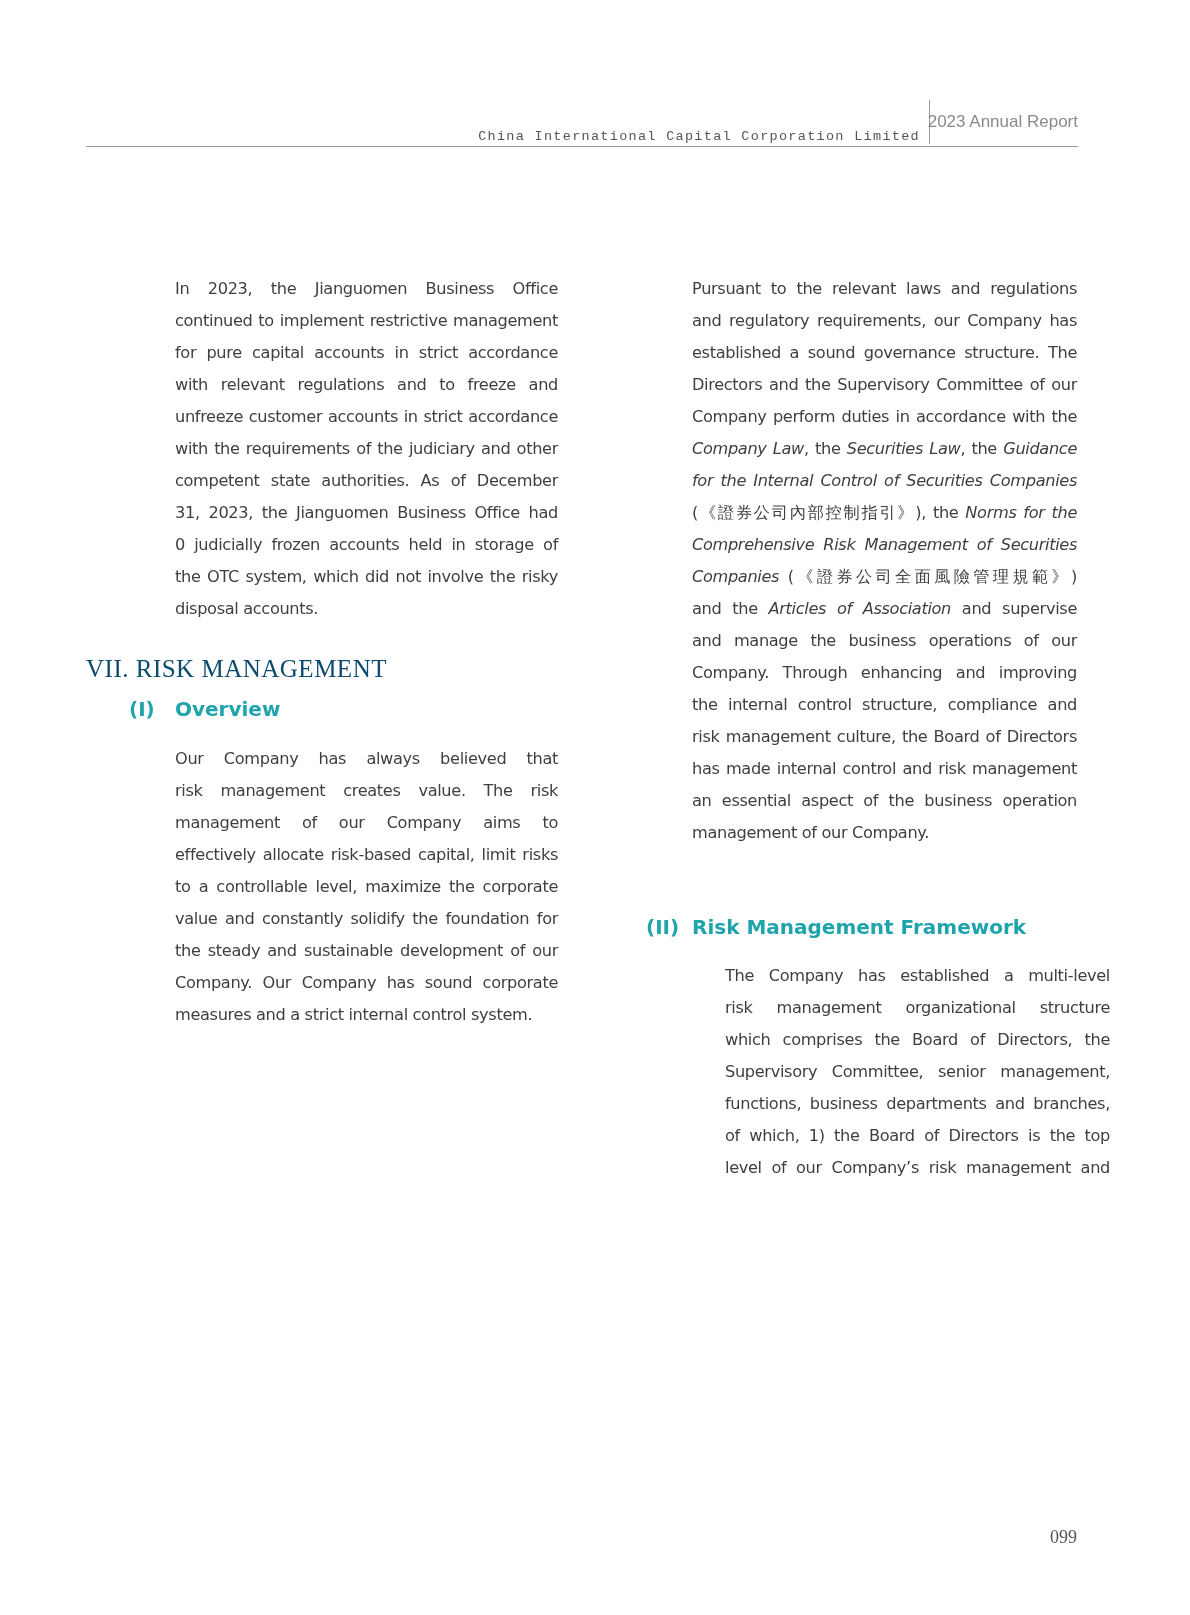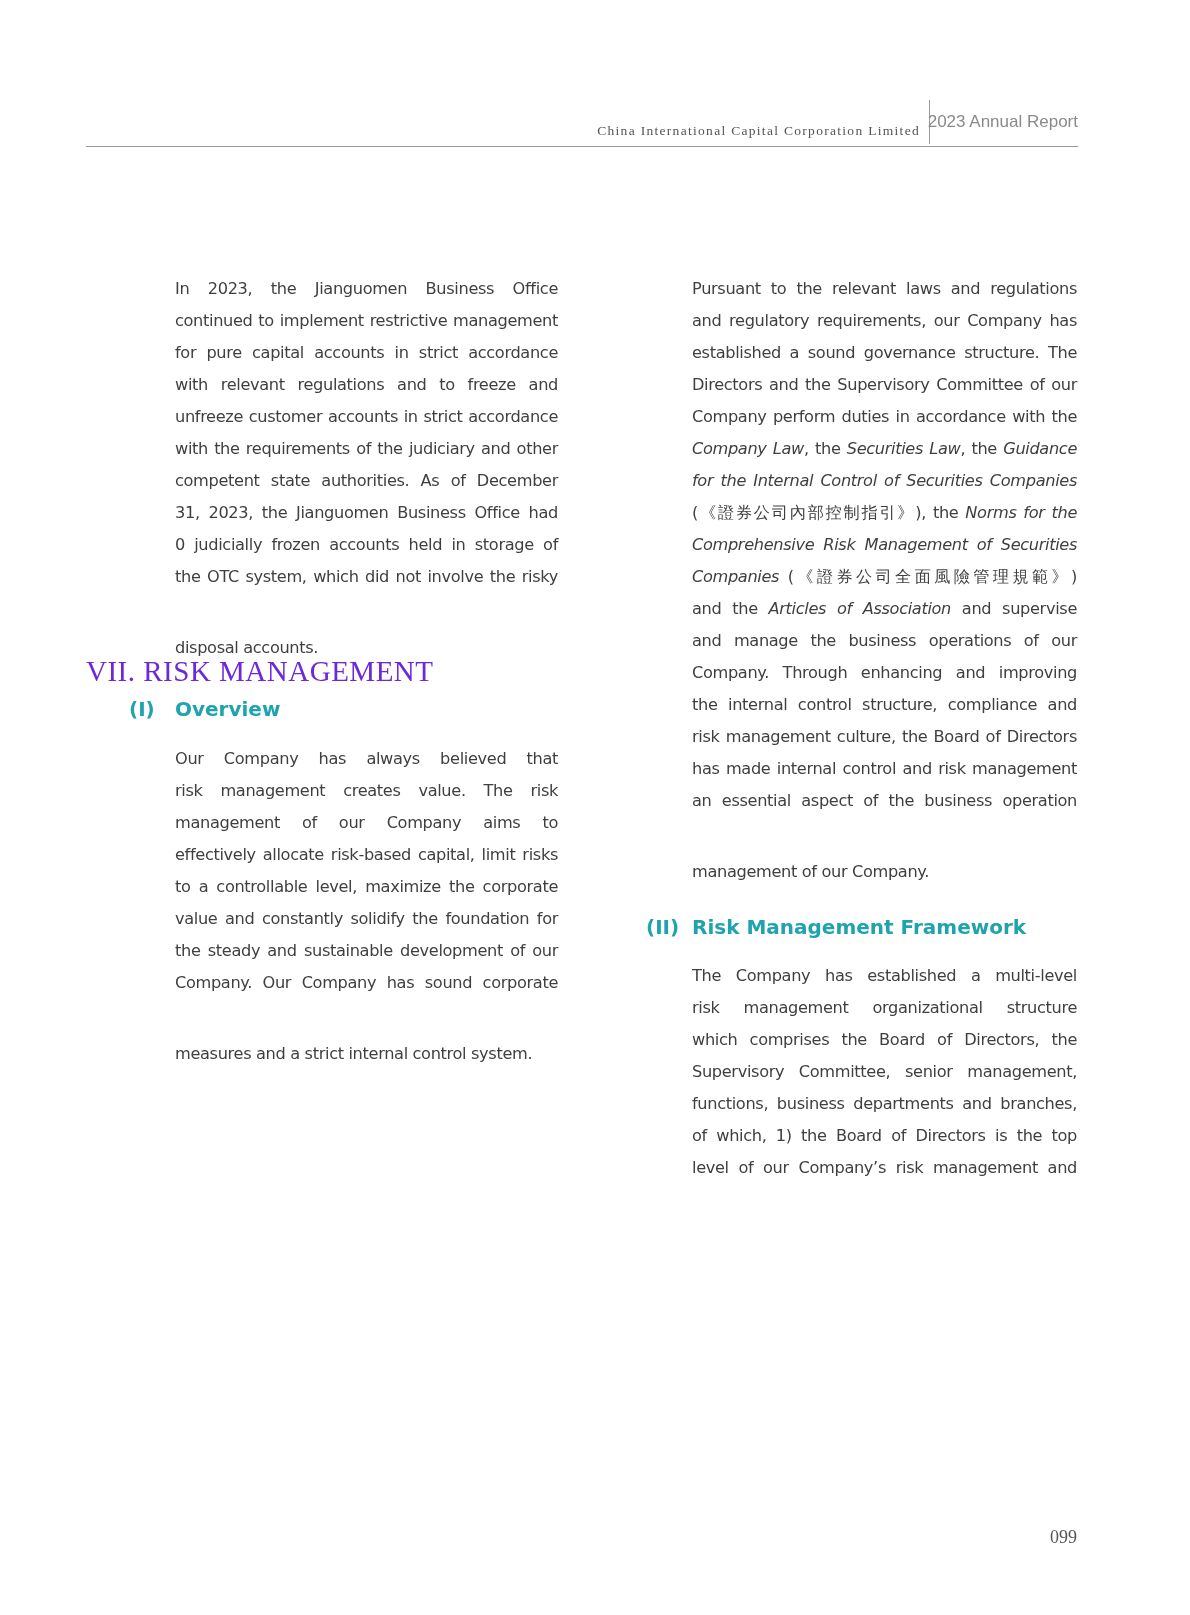--- a/index.html
+++ b/index.html
@@ -1,34 +1,34 @@
 <!DOCTYPE html>
 <html><head>
 <meta charset="utf-8">
 <style>
   html, body { margin: 0; padding: 0; background: #ffffff; }
   body { width: 1190px; height: 1615px; position: relative; overflow: hidden;
          font-family: "DejaVu Sans", sans-serif; color: #3a3a3a; }
   .header { position: absolute; left: 86px; top: 98px; width: 992px; height: 48px;
             border-bottom: 1px solid #9a9a9a; }
-  .hdr-company { position: absolute; right: 158px; top: 25px; font-family: Liberation Serif, serif;
+  .hdr-company { position: absolute; right: 158px; top: 31px; font-family: Liberation Mono, monospace;
                  font-size: 13.5px; letter-spacing: 1.3px; color: #555; white-space: nowrap; }
   .hdr-divider { position: absolute; left: 843px; top: 2px; width: 1px; height: 44px; background: #9a9a9a; }
   .hdr-report { position: absolute; right: 0; top: 14px; font-family: Liberation Sans, sans-serif;
                 font-size: 17px; color: #8a8a8a; white-space: nowrap; }
   .col { position: absolute; }
   .col-left { left: 175px; width: 383px; }
   .col-right { left: 692px; width: 385px; }
   .line { height: 32px; line-height: 32px; font-size: 16.2px; font-weight: 400;
           text-align: justify; text-align-last: justify; white-space: nowrap; color: #3f3f3f;
           font-family: "DejaVu Sans", sans-serif; letter-spacing: -0.35px; }
-  .line.last { text-align-last: left; margin-top: 39px; }
+  .line.last { text-align-last: left; }
   .line i { font-style: italic; }
   .section-title { position: absolute; left: 86px; top: 655px; font-family: "Liberation Serif", serif;
-                   font-size: 29px; color: #6d28d9; letter-spacing: 0.5px; white-space: nowrap; }
+                   font-size: 25px; color: #0c4a6e; letter-spacing: 0.5px; white-space: nowrap; }
   .sub { position: absolute; font-family: "DejaVu Sans", sans-serif; font-weight: bold;
          font-size: 20px; color: #1fa3ad; white-space: nowrap; }
   .sub .num { display: inline-block; width: 46px; }
   .page-num { position: absolute; right: 113px; top: 1527px; font-family: "Liberation Serif", serif;
               font-size: 18px; color: #555; text-align: right; }
 </style>
 </head>
 <body>
 
 <div class="header">
@@ -87,21 +87,21 @@
     <div class="line">risk management culture, the Board of Directors</div>
     <div class="line">has made internal control and risk management</div>
     <div class="line">an essential aspect of the business operation</div>
     <div class="line last">management of our Company.</div>
   </div>
 
 <div class="sub" style="left:646px; top:915px;">
   <span class="num">(II)</span><span>Risk Management Framework</span>
 </div>
 
-<div class="col col-right" style="top:960px;" id="framework">
+<div class="col col-right" style="top:960px;margin-left:33px;" id="framework">
     <div class="line">The Company has established a multi-level</div>
     <div class="line">risk management organizational structure</div>
     <div class="line">which comprises the Board of Directors, the</div>
     <div class="line">Supervisory Committee, senior management,</div>
     <div class="line">functions, business departments and branches,</div>
     <div class="line">of which, 1) the Board of Directors is the top</div>
     <div class="line">level of our Company’s risk management and</div>
   </div>
 
 <div class="page-num">099</div>

